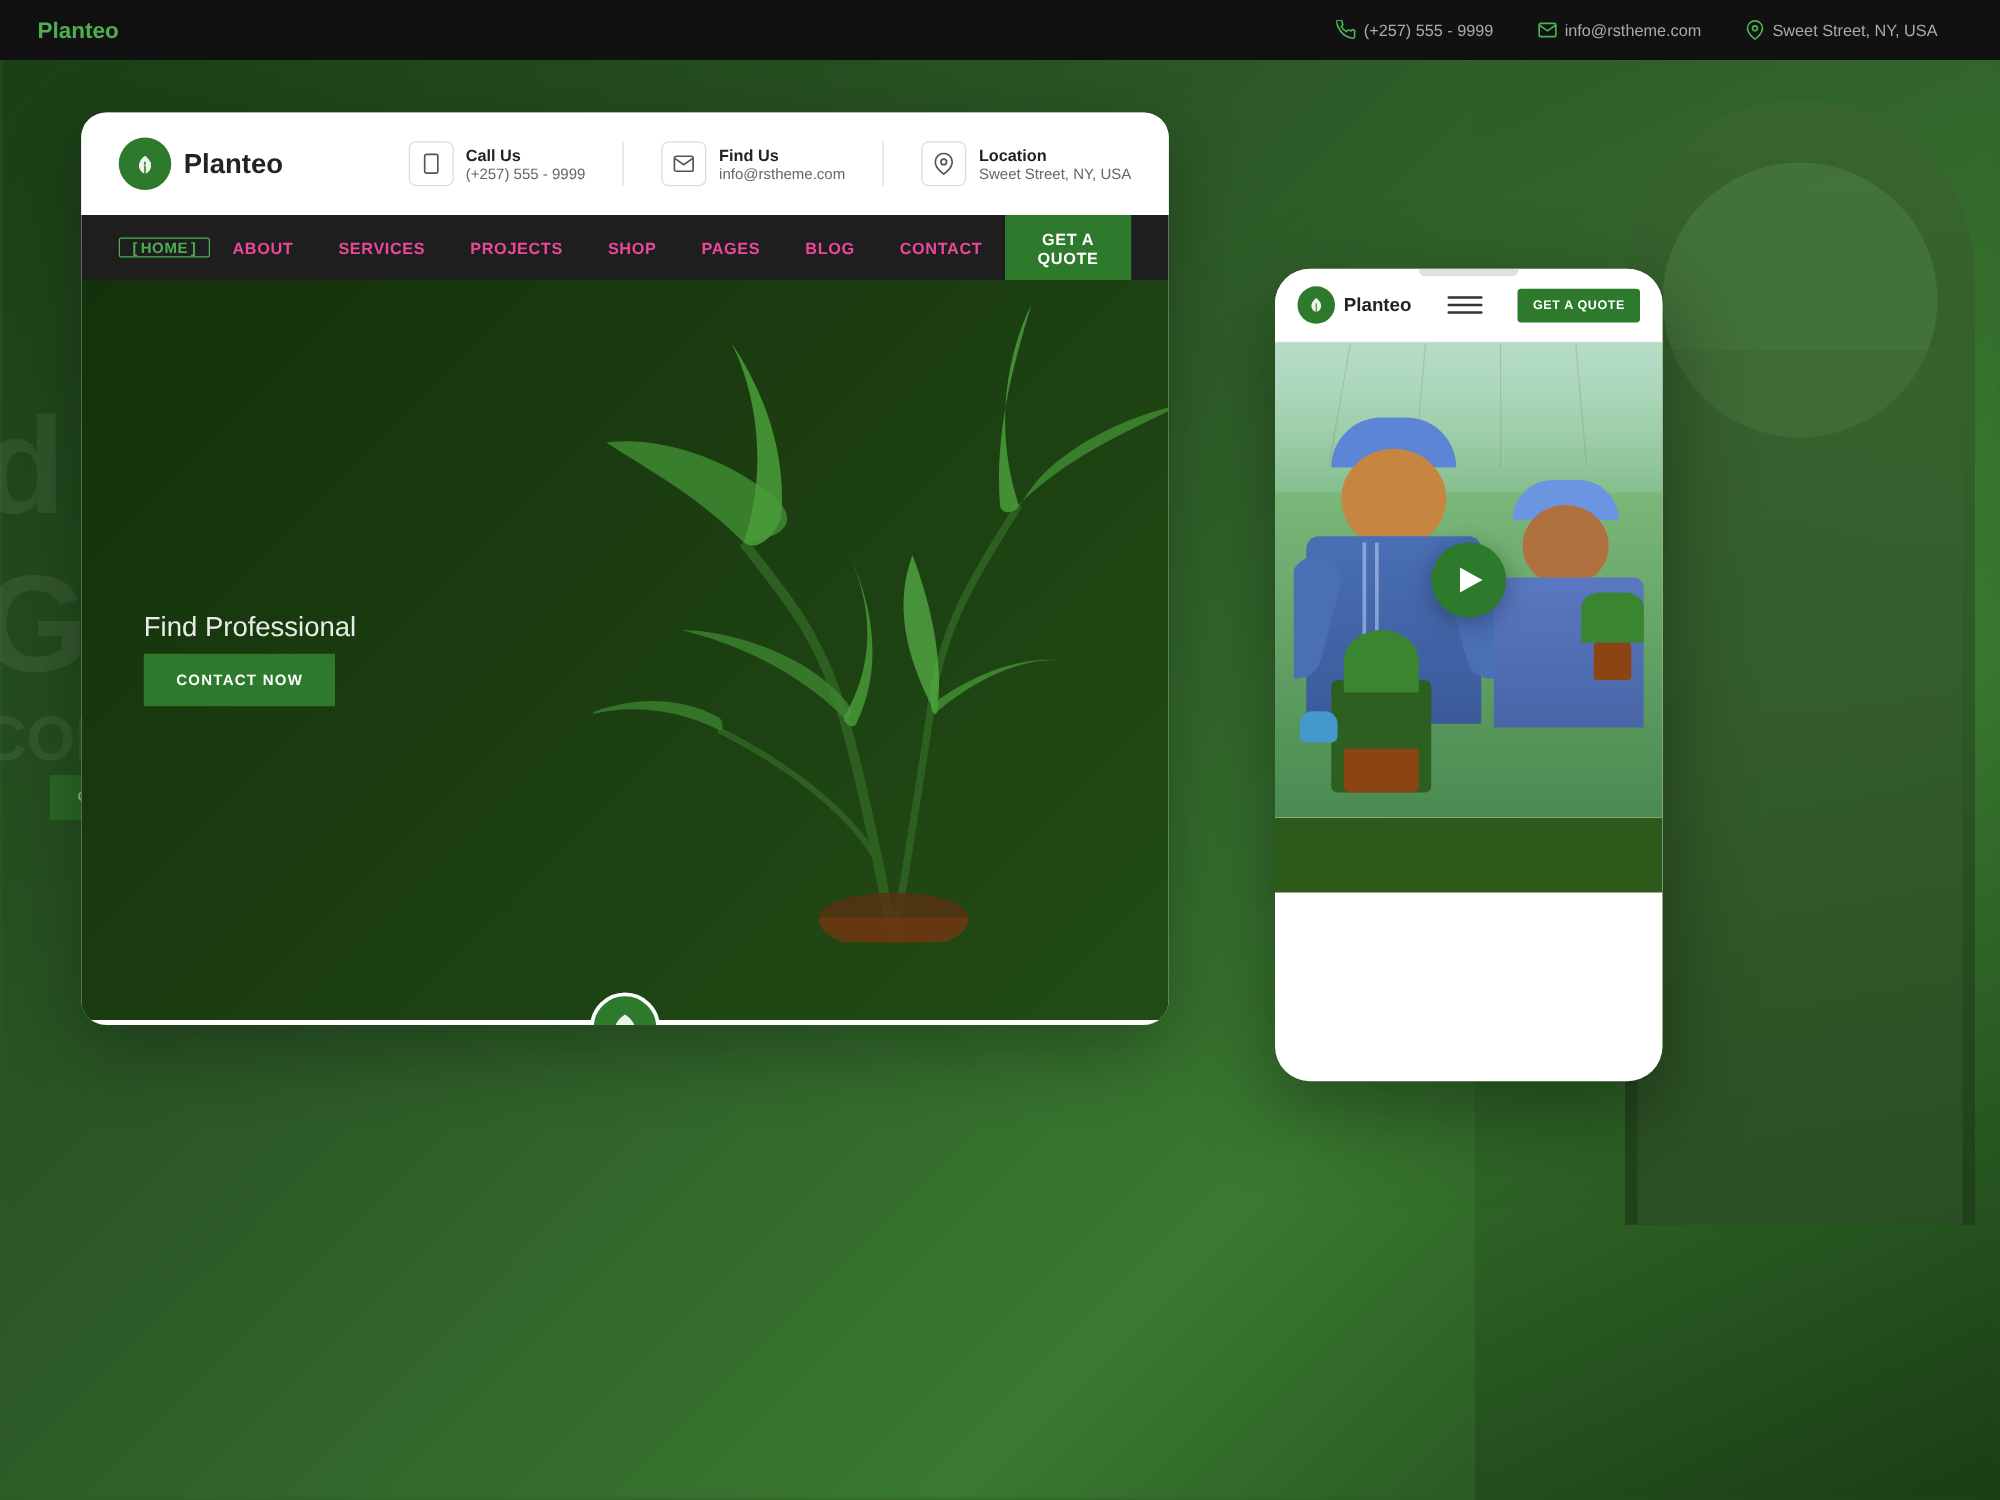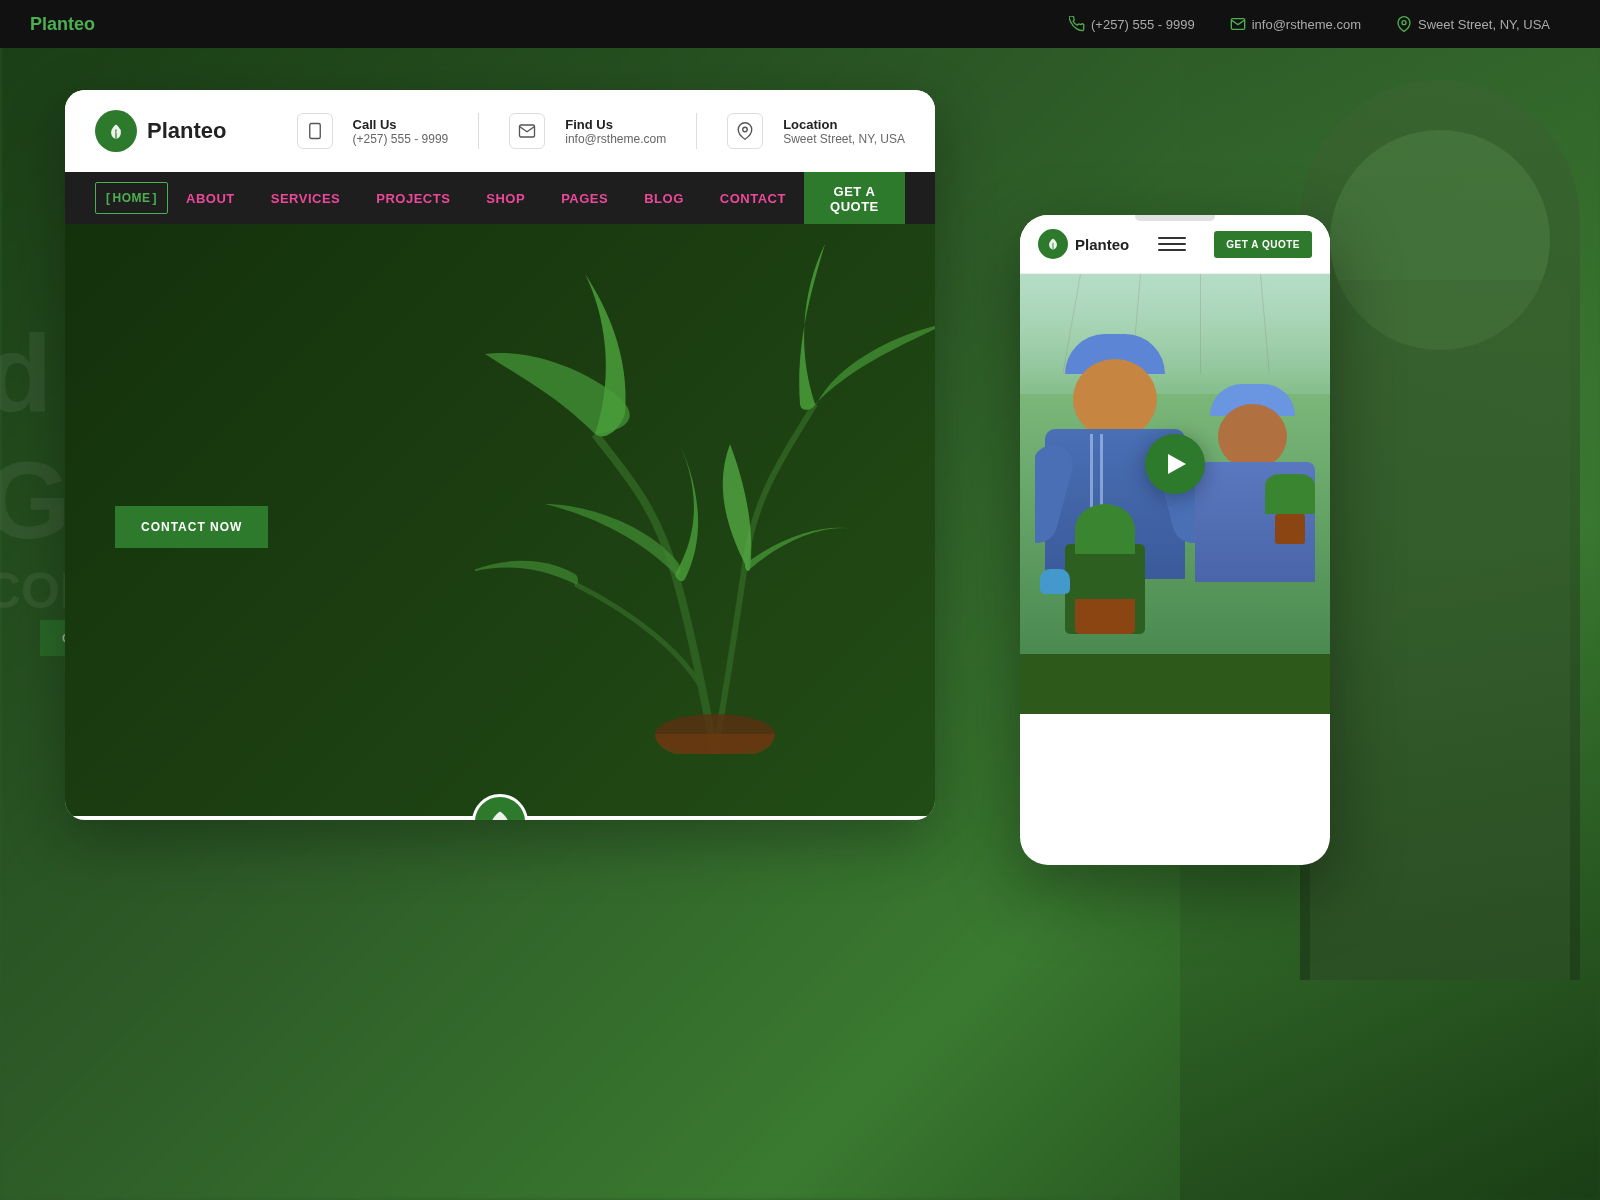--- a/index.html
+++ b/index.html
@@ -76,21 +76,21 @@
 
     .header-info {
       display: flex;
       gap: 30px;
       align-items: center;
     }
 
     .header-info-item {
       display: flex;
       align-items: center;
-      gap: 20px;
+      gap: 10px;
     }
 
     .header-info-item .info-icon {
       width: 36px;
       height: 36px;
       border: 1.5px solid #ddd;
       border-radius: 6px;
       display: flex;
       align-items: center;
       justify-content: center;
@@ -525,21 +525,21 @@
         <div class="info-text">
           <div class="label">Location</div>
           <div class="value">Sweet Street, NY, USA</div>
         </div>
       </div>
     </div>
   </div>
 
   <div class="card-nav">
     <div class="nav-items">
-      <div class="nav-item active" style="color:#4caf50; border:1.5px solid #4caf50; height:32px; padding:0 10px; border-radius:2px; font-size:12px;">HOME</div>
+      <div class="nav-item active" style="color:#4caf50; border:1.5px solid #4caf50; height:16px; padding:0 10px; border-radius:2px; font-size:12px;">HOME</div>
       <div class="nav-item">ABOUT</div>
       <div class="nav-item">SERVICES</div>
       <div class="nav-item">PROJECTS</div>
       <div class="nav-item">SHOP</div>
       <div class="nav-item">PAGES</div>
       <div class="nav-item">BLOG</div>
       <div class="nav-item">CONTACT</div>
     </div>
     <button class="get-quote-btn">GET A QUOTE</button>
   </div>
@@ -569,20 +569,21 @@
 
         <path d="M270 370 C250 330 240 290 255 250 C270 290 280 335 275 375 C273 380 270 375 270 370Z" fill="#5ab548" opacity="0.7"></path>
         <path d="M270 370 C310 340 350 330 380 335 C350 330 310 345 275 375 C272 378 270 375 270 370Z" fill="#4a9e3a" opacity="0.7"></path>
 
         <ellipse cx="240" cy="540" rx="60" ry="20" fill="#5a3010" opacity="0.8"></ellipse>
         <path d="M180 540 C180 555 200 565 240 565 C280 565 300 555 300 540 L180 540Z" fill="#6b3a12" opacity="0.8"></path>
       </svg>
     </div>
 
     <div class="hero-content" style="position:relative; z-index:5;">
+      <div class="hero-subtitle">Find Professional</div>
       <button class="contact-now-btn">CONTACT NOW</button>
     </div>
 
     <div class="bottom-circle">
       <svg width="28" height="28" viewBox="0 0 32 32" fill="none">
         <path d="M16 4 C16 4, 26 10, 26 20 C26 26 22 30 16 31 C10 30 6 26 6 20 C6 10 16 4 16 4Z" fill="white" opacity="0.9"></path>
         <path d="M16 31 L16 16" stroke="#2d7a2d" stroke-width="2"></path>
       </svg>
     </div>
   </div>

